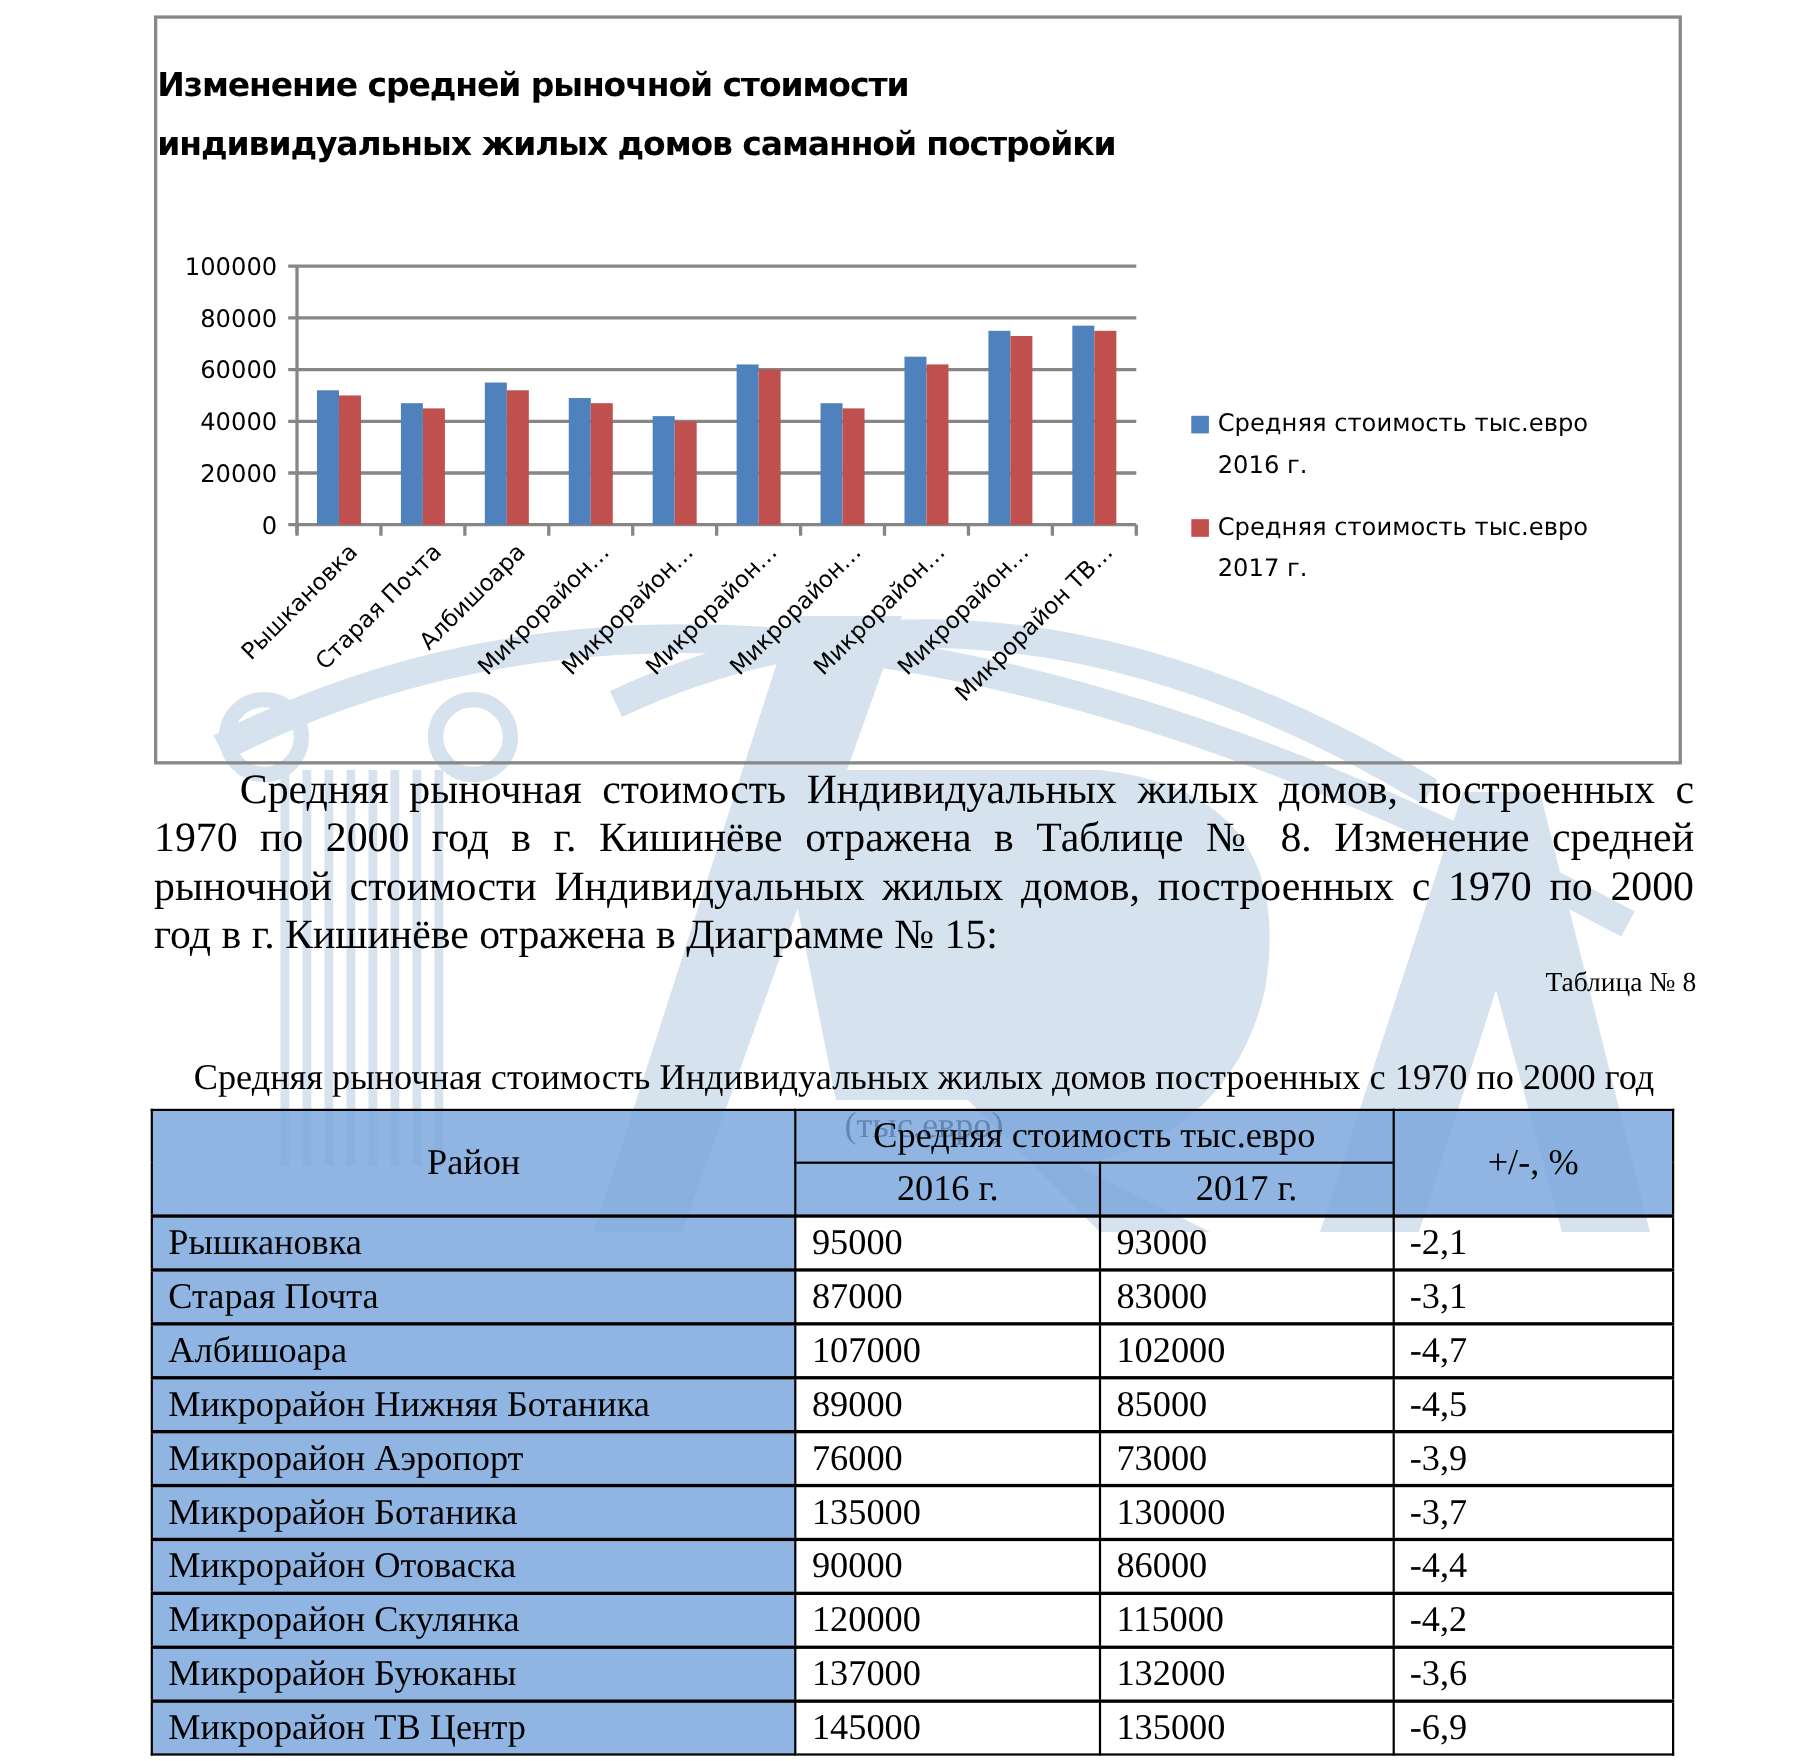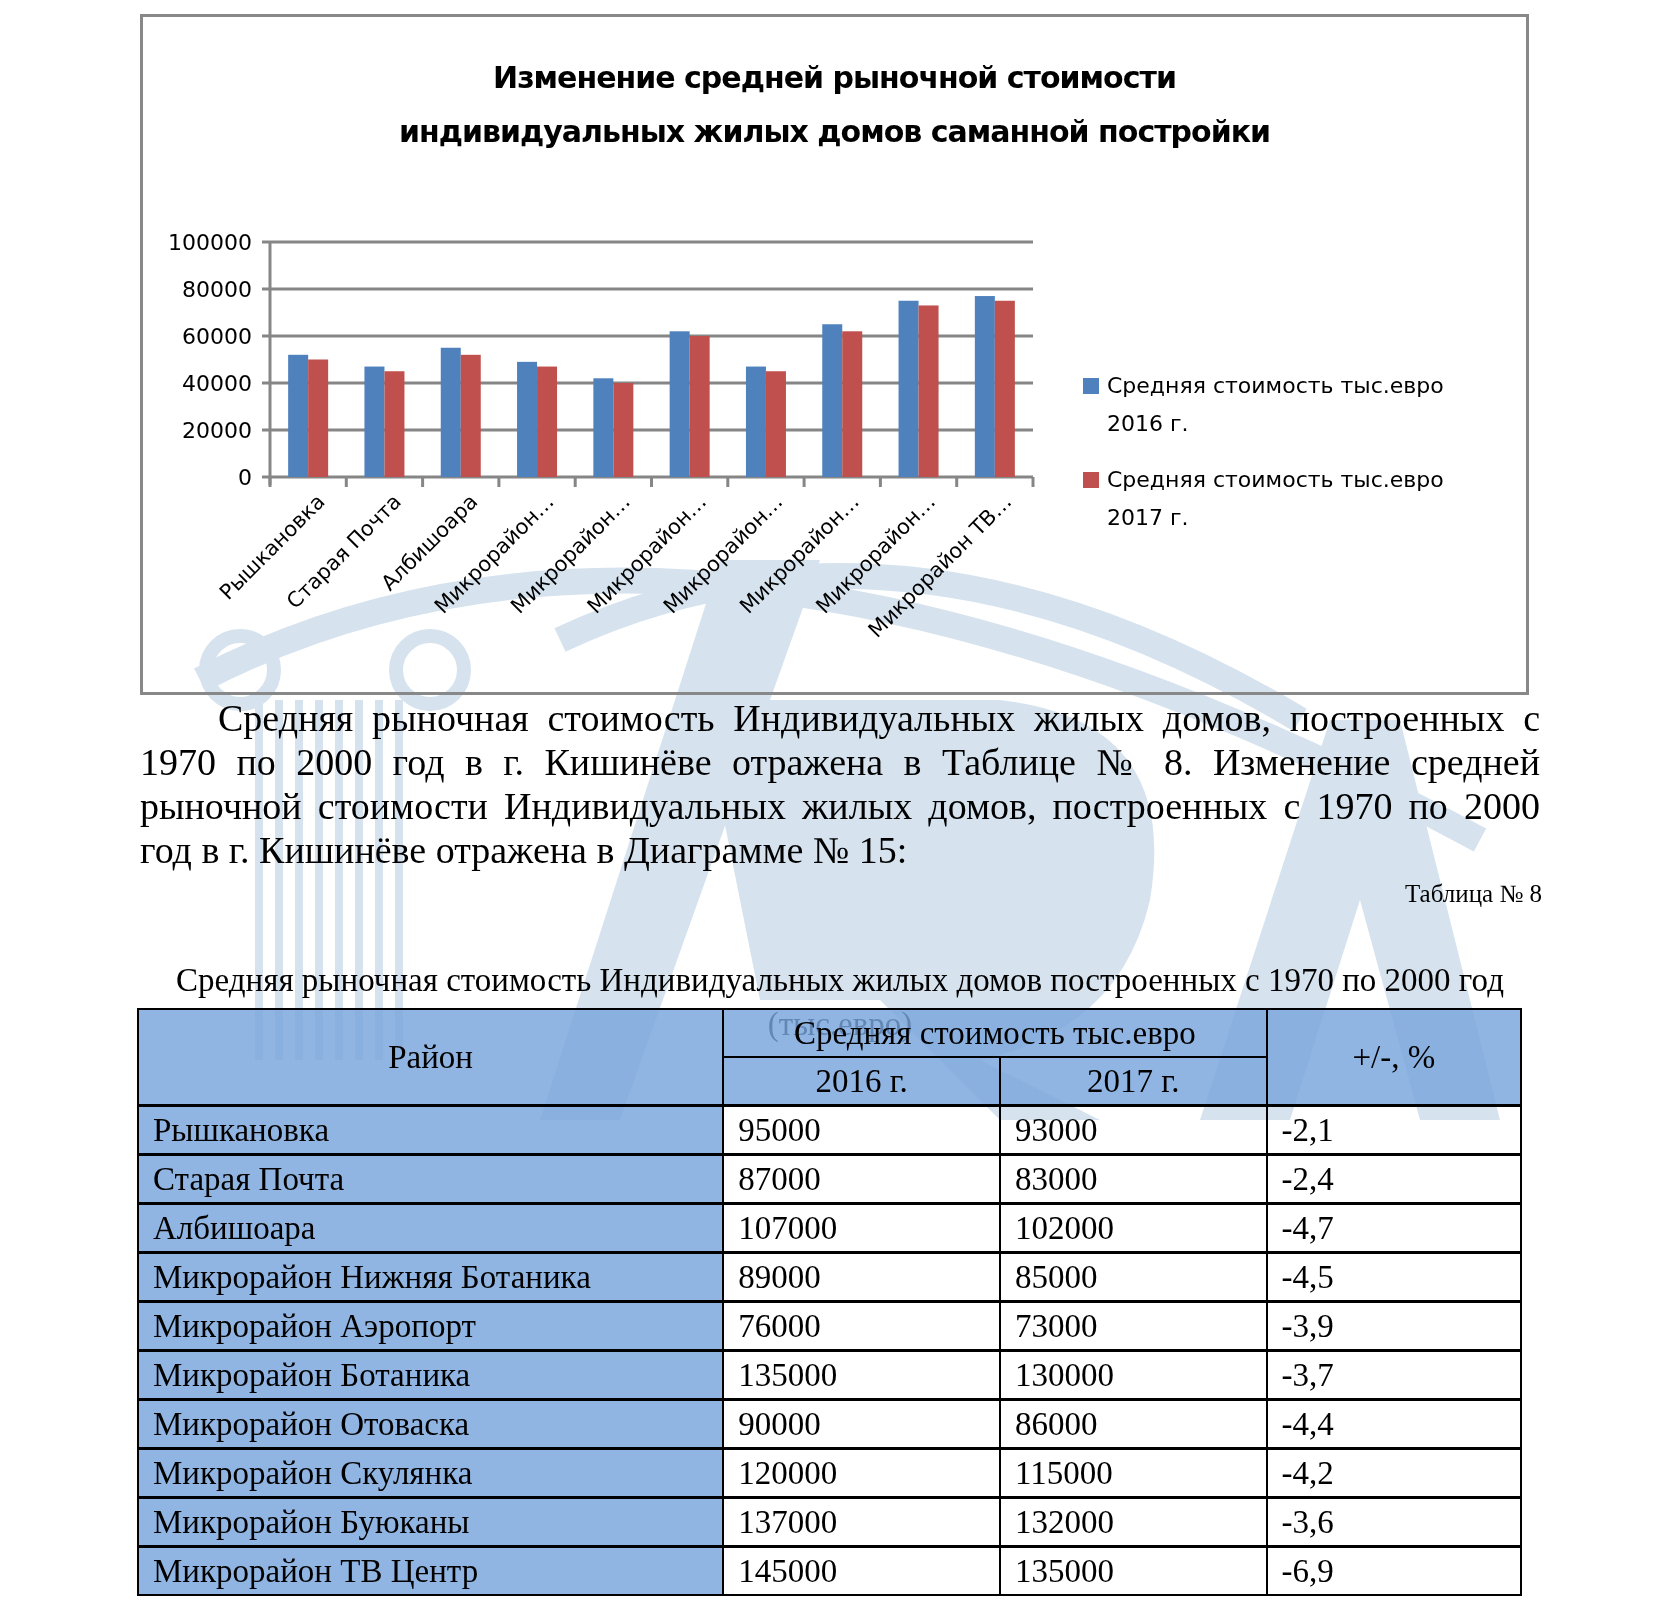--- a/index.html
+++ b/index.html
@@ -1,19 +1,19 @@
 <!DOCTYPE html>
 <html><head>
 <meta charset="utf-8">
 <style>
   html,body{margin:0;padding:0;background:#fff;}
   body{width:1654px;height:1601px;position:relative;overflow:hidden;font-family:"Liberation Serif",serif;color:#000;}
   .watermark{position:absolute;left:0;top:0;width:1654px;height:1601px;pointer-events:none;z-index:1;}
   .chart-frame{position:absolute;left:140px;top:14px;width:1389px;height:681px;border:3px solid #888;box-sizing:border-box;background:transparent;z-index:2;}
-  .chart-title{position:absolute;left:0;top:34px;width:100%;text-align:center;font-family:"DejaVu Sans",sans-serif;font-weight:bold;font-size:30px;line-height:54px;letter-spacing:-1px;}
+  .chart-title{position:absolute;left:0;top:34px;width:100%;font-family:"DejaVu Sans",sans-serif;font-weight:bold;font-size:30px;line-height:54px;letter-spacing:-1px;}
   .chart-svg{position:absolute;left:0;top:0;}
   .axis-label{font-family:"DejaVu Sans",sans-serif;font-size:22px;fill:#000;}
   .cat-label{font-family:"DejaVu Sans",sans-serif;font-size:21px;fill:#000;}
   .legend{position:absolute;left:940px;top:350px;font-family:"DejaVu Sans",sans-serif;font-size:22px;line-height:38px;}
   .legend-item{display:flex;align-items:flex-start;margin-bottom:18px;}
   .legend-swatch{width:16px;height:16px;margin-top:11px;margin-right:8px;flex:none;}
   .legend-text{width:380px;}
   .paragraph{position:absolute;left:140px;top:696px;width:1400px;font-size:38px;line-height:44px;text-align:justify;text-indent:78px;z-index:2;}
   .table-num{position:absolute;right:112px;top:880px;font-size:25px;z-index:2;}
   .table-caption{position:absolute;left:140px;top:922px;width:1400px;text-align:center;font-size:33px;line-height:44px;z-index:2;margin-top:36px;}
@@ -143,21 +143,21 @@
       <tr>
         <td class="district">Рышкановка</td>
         <td class="num">95000</td>
         <td class="num">93000</td>
         <td class="num">-2,1</td>
       </tr>
       <tr>
         <td class="district">Старая Почта</td>
         <td class="num">87000</td>
         <td class="num">83000</td>
-        <td class="num">-2,4</td>
+        <td class="num">-3,1</td>
       </tr>
       <tr>
         <td class="district">Албишоара</td>
         <td class="num">107000</td>
         <td class="num">102000</td>
         <td class="num">-4,7</td>
       </tr>
       <tr>
         <td class="district">Микрорайон Нижняя Ботаника</td>
         <td class="num">89000</td>

